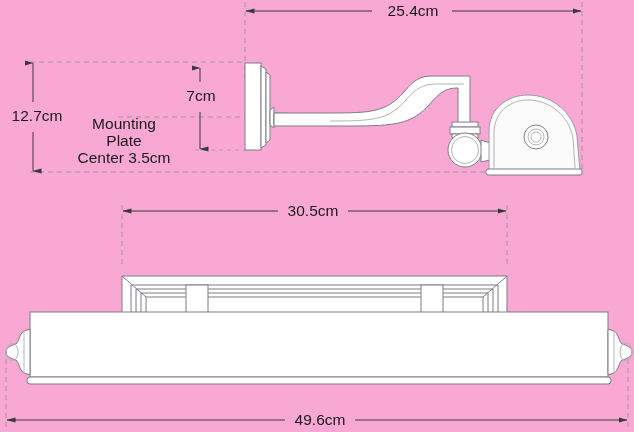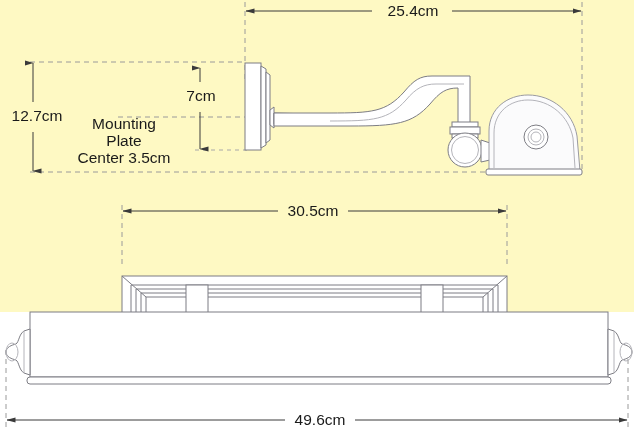--- a/index.html
+++ b/index.html
@@ -10,22 +10,22 @@
   }
   body {
     font-family: "Liberation Sans", sans-serif;
     width: 634px;
     height: 432px;
     overflow: hidden;
   }
   #drawing-root {
     position: relative;
     width: 634px;
-    height: 312px;
-    background: #fef9c3;
+    height: 432px;
+    background: #f9a8d4;
   }
   #drawing-svg {
     position: absolute;
     top: 0;
     left: 0;
     width: 634px;
     height: 432px;
     display: block;
   }
   .dim-text {

